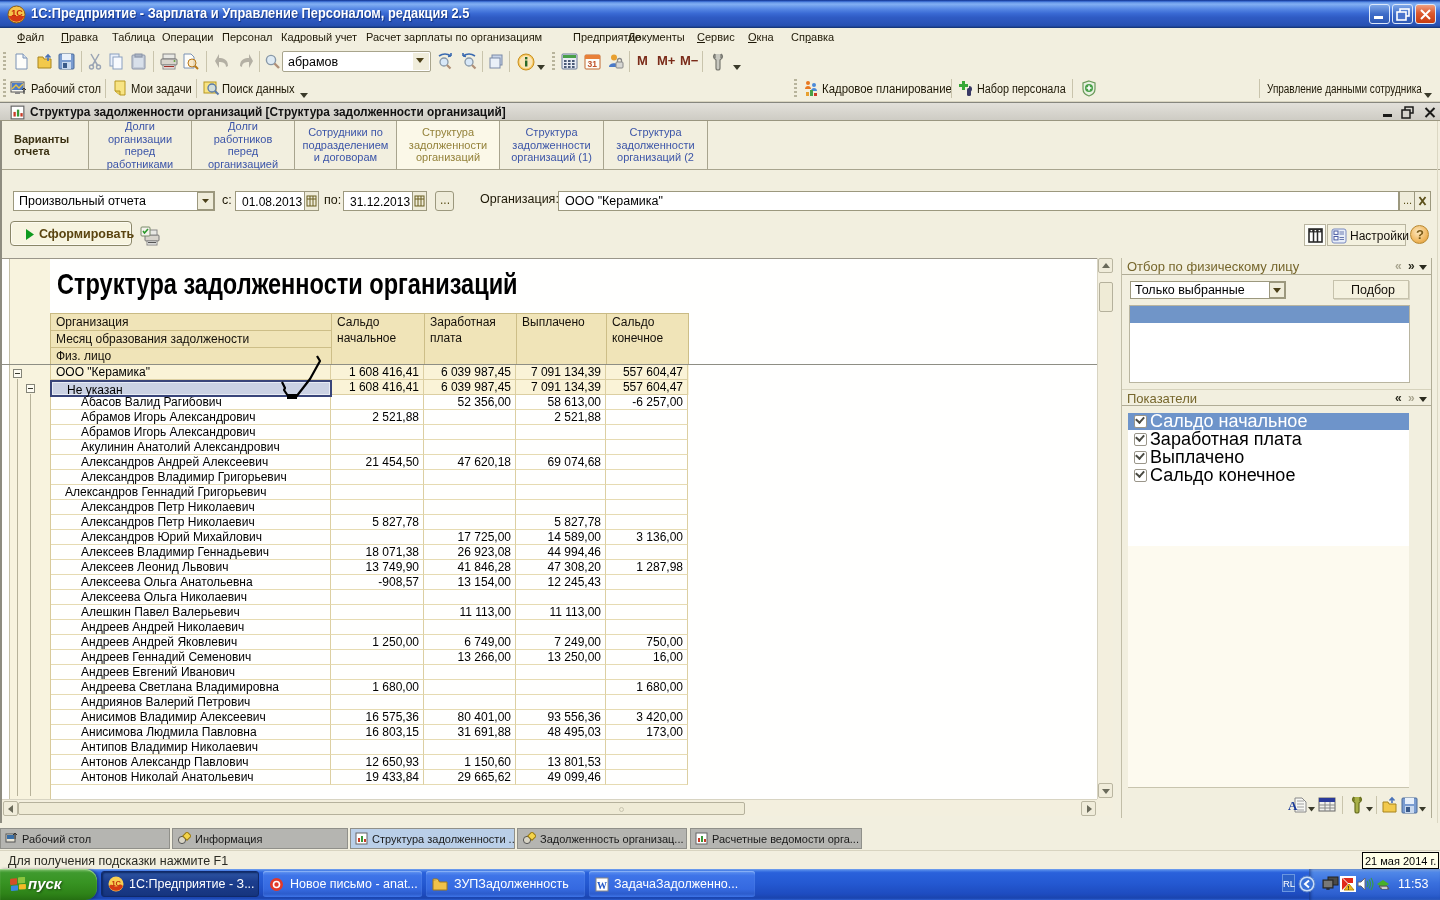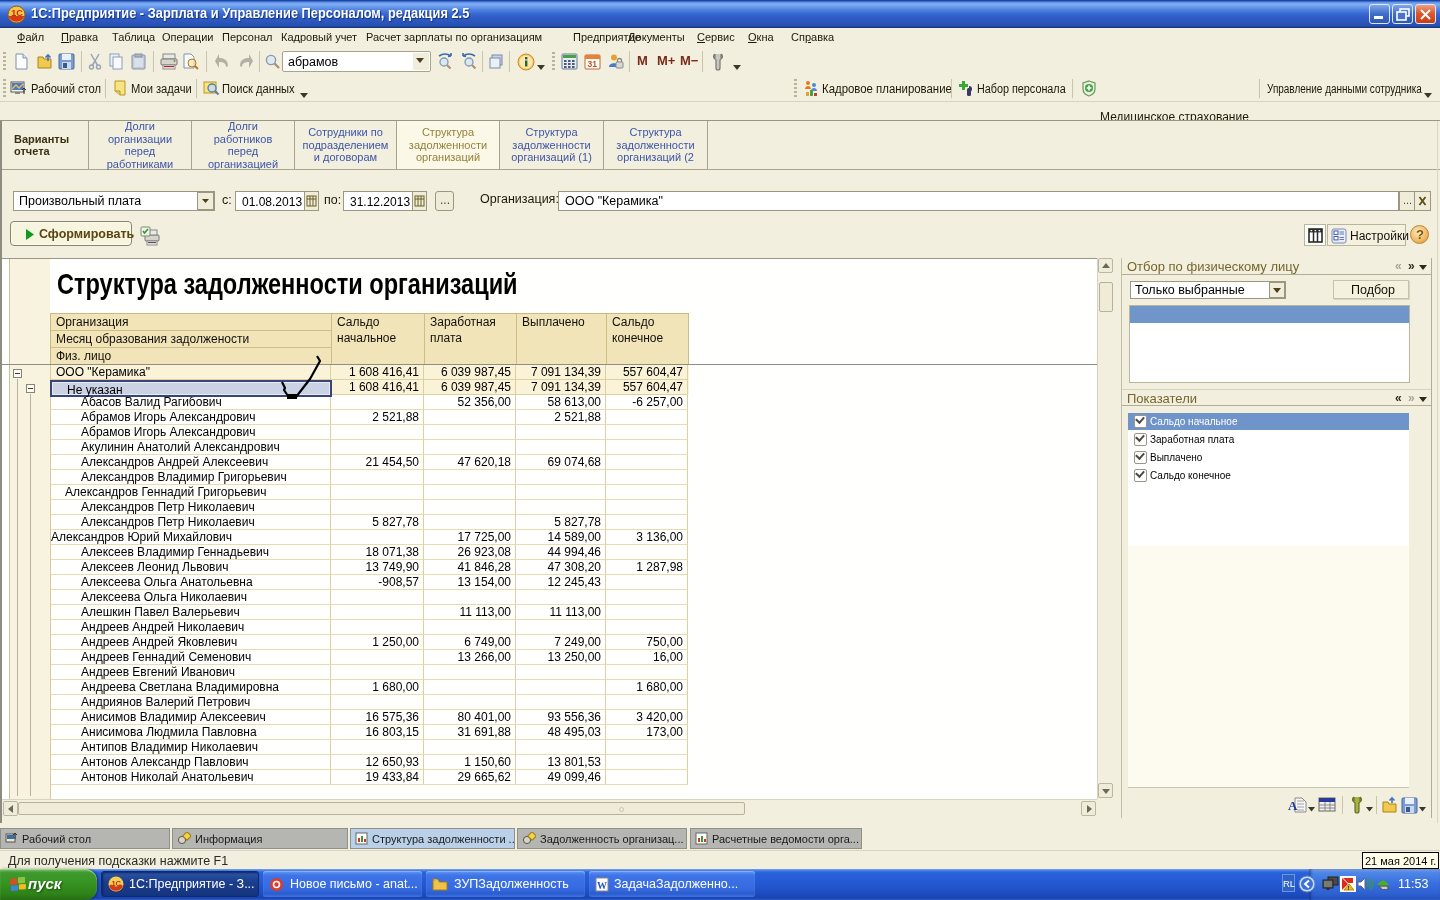--- a/index.html
+++ b/index.html
@@ -49,21 +49,21 @@
 .trow .cn{width:280px;}
 .trow .cv{width:93px;text-align:right;padding-right:4px;}
 .trow .cv+.cv{width:92px;}
 .trow .cv+.cv+.cv{width:90px;}
 .trow .cv+.cv+.cv+.cv{width:82px;}
 .drow{background:#FFFFFE;}
 .grow{background:#FAF3D7;}
 .grow>div{border-bottom:1px solid #DCCFA2;}
 .sbtn{position:absolute;width:15px;height:15px;background:#F0ECDA;border:1px solid #BAB6A1;border-radius:2px;}
 .chev{position:absolute;top:1px;font-size:12px;font-weight:bold;}
-.cbrow{position:absolute;left:0;width:281px;height:17px;font-size:10px;color:#000;line-height:17px;}
+.cbrow{position:absolute;left:0;width:281px;height:17px;font-size:18px;color:#000;line-height:17px;}
 .cbrow::before{content:"";position:absolute;left:6px;top:2px;width:11px;height:11px;background:#fff;border:1px solid #9A968A;border-radius:2px;}
 .cbrow::after{content:"";position:absolute;left:8px;top:3px;width:6px;height:4px;border-left:2px solid #4A4A42;border-bottom:2px solid #4A4A42;transform:rotate(-48deg);}
 .cbrow{padding-left:22px;}
 
 #wtabbar{left:0;top:827px;width:1440px;height:23px;background:#F2EFDF;}
 .wtab{position:absolute;top:1px;height:21px;background:#B5B5B1;border:1px solid #90908A;font-size:11px;color:#1A1A1A;display:flex;align-items:center;padding-left:4px;white-space:nowrap;overflow:hidden;}
 .wtab svg{flex:0 0 auto;margin-right:4px;}
 .wtab.sel{background:#BACFE8;}
 #statusbar{left:0;top:850px;width:1440px;height:19px;background:#F2EFDF;border-top:1px solid #D8D4C0;font-size:12.5px;color:#2A2A22;}
 
@@ -285,32 +285,49 @@
         <circle cx="8" cy="8" r="4" fill="#48A048"></circle>
         <path d="M8 5.6 L8 10.4 M5.6 8 L10.4 8" stroke="#fff" stroke-width="1.6"></path>
       </svg>
 <span class="t2t" style="left:1100px;margin-top:28px;">Медицинское страхование</span>
 <div class="tsep" style="left:1259px;top:3px;height:19px;"></div>
 <span class="t2t" style="left:1267px;display:inline-block;transform:scaleX(0.83);transform-origin:left top;">Управление данными сотрудника</span>
 <svg class="abs" style="left:1424px;top:16px;" width="9" height="7">
         <path d="M0 1 L8 1 L4 6 Z" fill="#3A3A2A"></path>
       </svg>
 </div>
+<div class="abs" id="mdibar">
+      <svg class="abs" style="left:10px;top:2px;" width="15" height="15" viewBox="0 0 13 13">
+        <rect x="1" y="1" width="11" height="11" fill="#fff" stroke="#666"></rect>
+        <rect x="3" y="6" width="2" height="4" fill="#C83C28"></rect>
+        <rect x="6" y="4" width="2" height="6" fill="#389838"></rect>
+        <rect x="9" y="7" width="2" height="3" fill="#C83C28"></rect>
+      </svg>
+      <span class="t">Структура задолженности организаций [Структура задолженности организаций]</span>
+<div class="abs" style="left:1383px;top:11px;width:9px;height:3px;background:#1A1A18;"></div>
+<svg class="abs" style="left:1401px;top:3px;" width="13" height="13" viewBox="0 0 13 13">
+        <rect x="4" y="1" width="8" height="6" fill="none" stroke="#1A1A18" stroke-width="1.5"></rect>
+        <rect x="1" y="4" width="8" height="8" fill="#D5D3CC" stroke="#1A1A18" stroke-width="1.5"></rect>
+      </svg>
+<svg class="abs" style="left:1424px;top:3px;" width="12" height="13" viewBox="0 0 12 13">
+        <path d="M1.5 2 L10.5 11 M10.5 2 L1.5 11" stroke="#1A1A18" stroke-width="2"></path>
+      </svg>
+    </div>
 <div class="abs" id="tabstrip">
 <div class="rtab first" style="left:0;width:89px;">Варианты<br>отчета</div>
 <div class="rtab" style="left:89px;width:103px;">Долги<br>организации<br>перед<br>работниками</div>
 <div class="rtab" style="left:192px;width:103px;">Долги<br>работников<br>перед<br>организацией</div>
 <div class="rtab" style="left:295px;width:102px;">Сотрудники по<br>подразделением<br>и договорам</div>
 <div class="rtab sel" style="left:397px;width:103px;">Структура<br>задолженности<br>организаций</div>
 <div class="rtab" style="left:500px;width:104px;">Структура<br>задолженности<br>организаций (1)</div>
 <div class="rtab" style="left:604px;width:104px;">Структура<br>задолженности<br>организаций (2</div>
 </div>
 <div class="abs" id="filterrow" style="left:0;top:170px;width:1440px;height:51px;">
 <div class="field" style="left:13px;top:21px;width:202px;height:20px;">
-        <span style="position:absolute;left:5px;top:2px;">Произвольный плата</span>
+        <span style="position:absolute;left:5px;top:2px;">Произвольный отчета</span>
       </div>
 <div class="dropbtn" style="left:197px;top:22px;width:17px;height:18px;"><svg width="15" height="16" viewBox="0 0 15 16">
           <path d="M4 6 L11 6 L7.5 10 Z" fill="#4A3F18"></path>
         </svg></div>
 <span class="lbl" style="left:222px;top:23px;">с:</span>
 <div class="field" style="left:235px;top:21px;width:70px;height:20px;">
         <span style="position:absolute;left:6px;top:3px;font-size:12px;">01.08.2013</span>
       </div>
 <div class="dropbtn" style="left:304px;top:21px;width:15px;height:20px;"><svg width="13" height="18" viewBox="0 0 13 18">
           <rect x="2" y="4" width="9" height="10" fill="none" stroke="#6A5E20" stroke-width="1"></rect>
@@ -465,21 +482,21 @@
             <div class="cv"></div>
           </div>
 <div class="trow drow">
             <div class="cn" style="padding-left:30px">Александров Петр Николаевич</div>
             <div class="cv">5 827,78</div>
             <div class="cv"></div>
             <div class="cv">5 827,78</div>
             <div class="cv"></div>
           </div>
 <div class="trow drow">
-            <div class="cn" style="">Александров Юрий Михайлович</div>
+            <div class="cn" style="padding-left:30px">Александров Юрий Михайлович</div>
             <div class="cv"></div>
             <div class="cv">17 725,00</div>
             <div class="cv">14 589,00</div>
             <div class="cv">3 136,00</div>
           </div>
 <div class="trow drow">
             <div class="cn" style="padding-left:30px">Алексеев Владимир Геннадьевич</div>
             <div class="cv">18 071,38</div>
             <div class="cv">26 923,08</div>
             <div class="cv">44 994,46</div>

